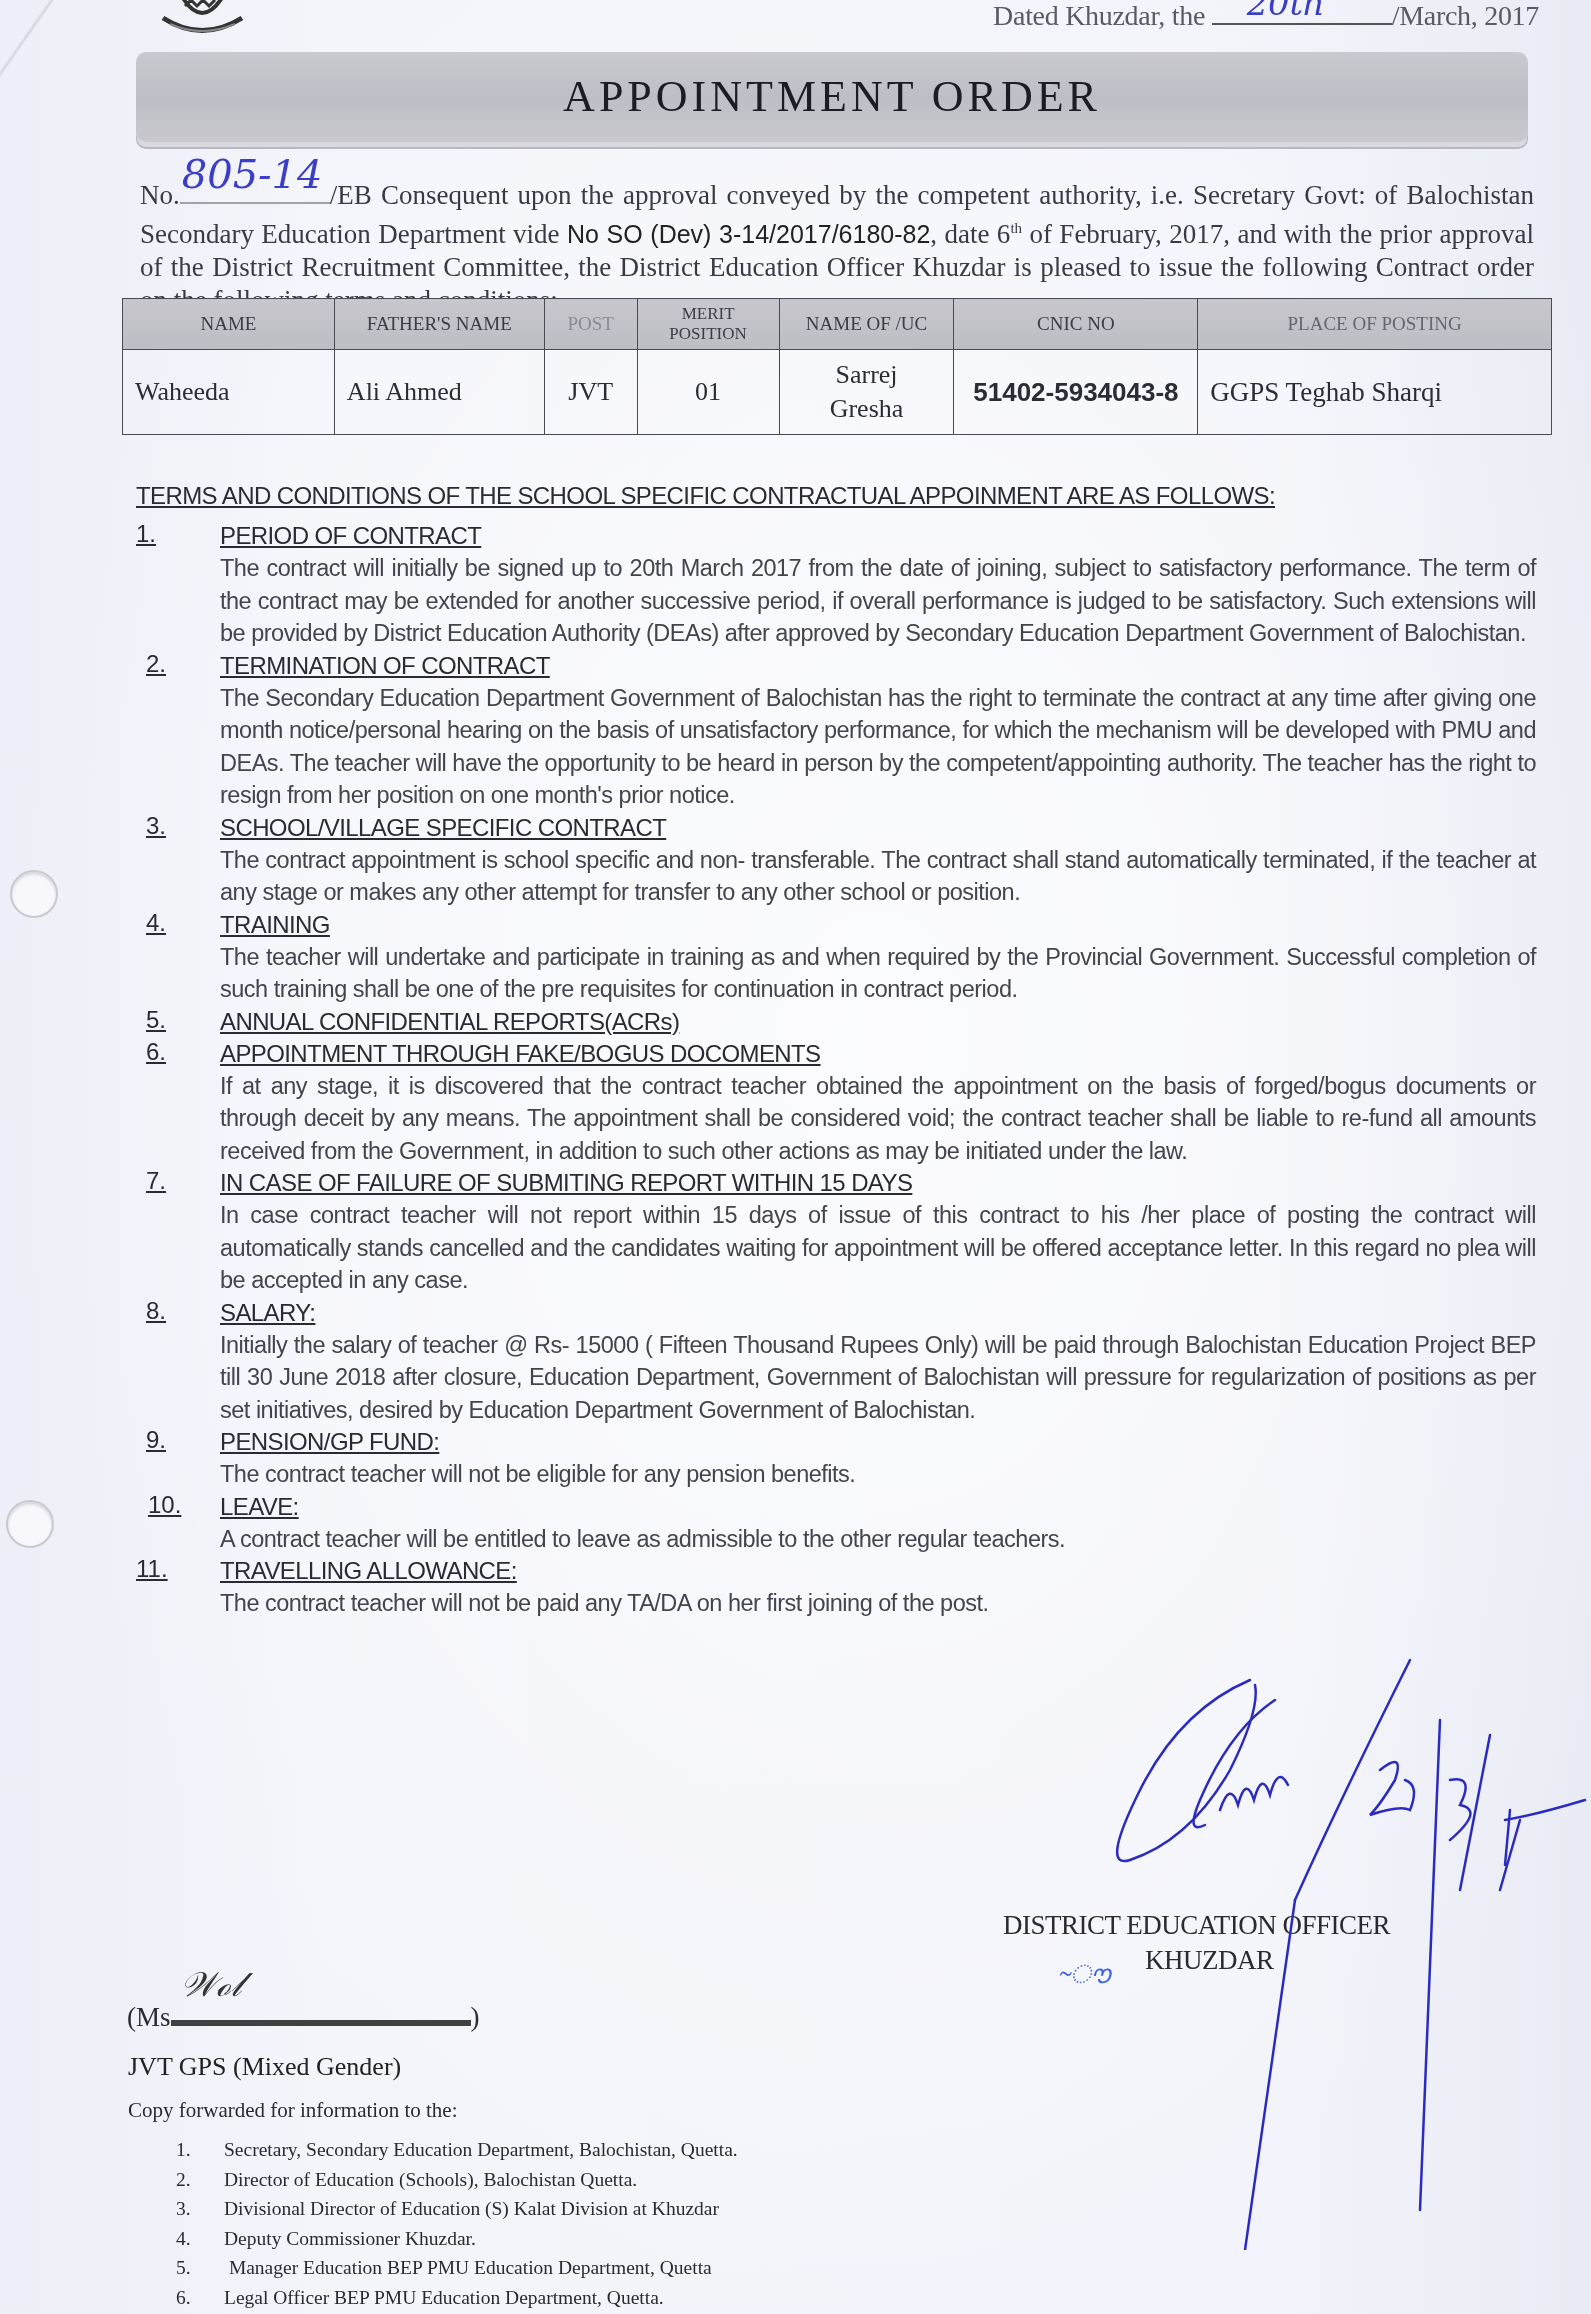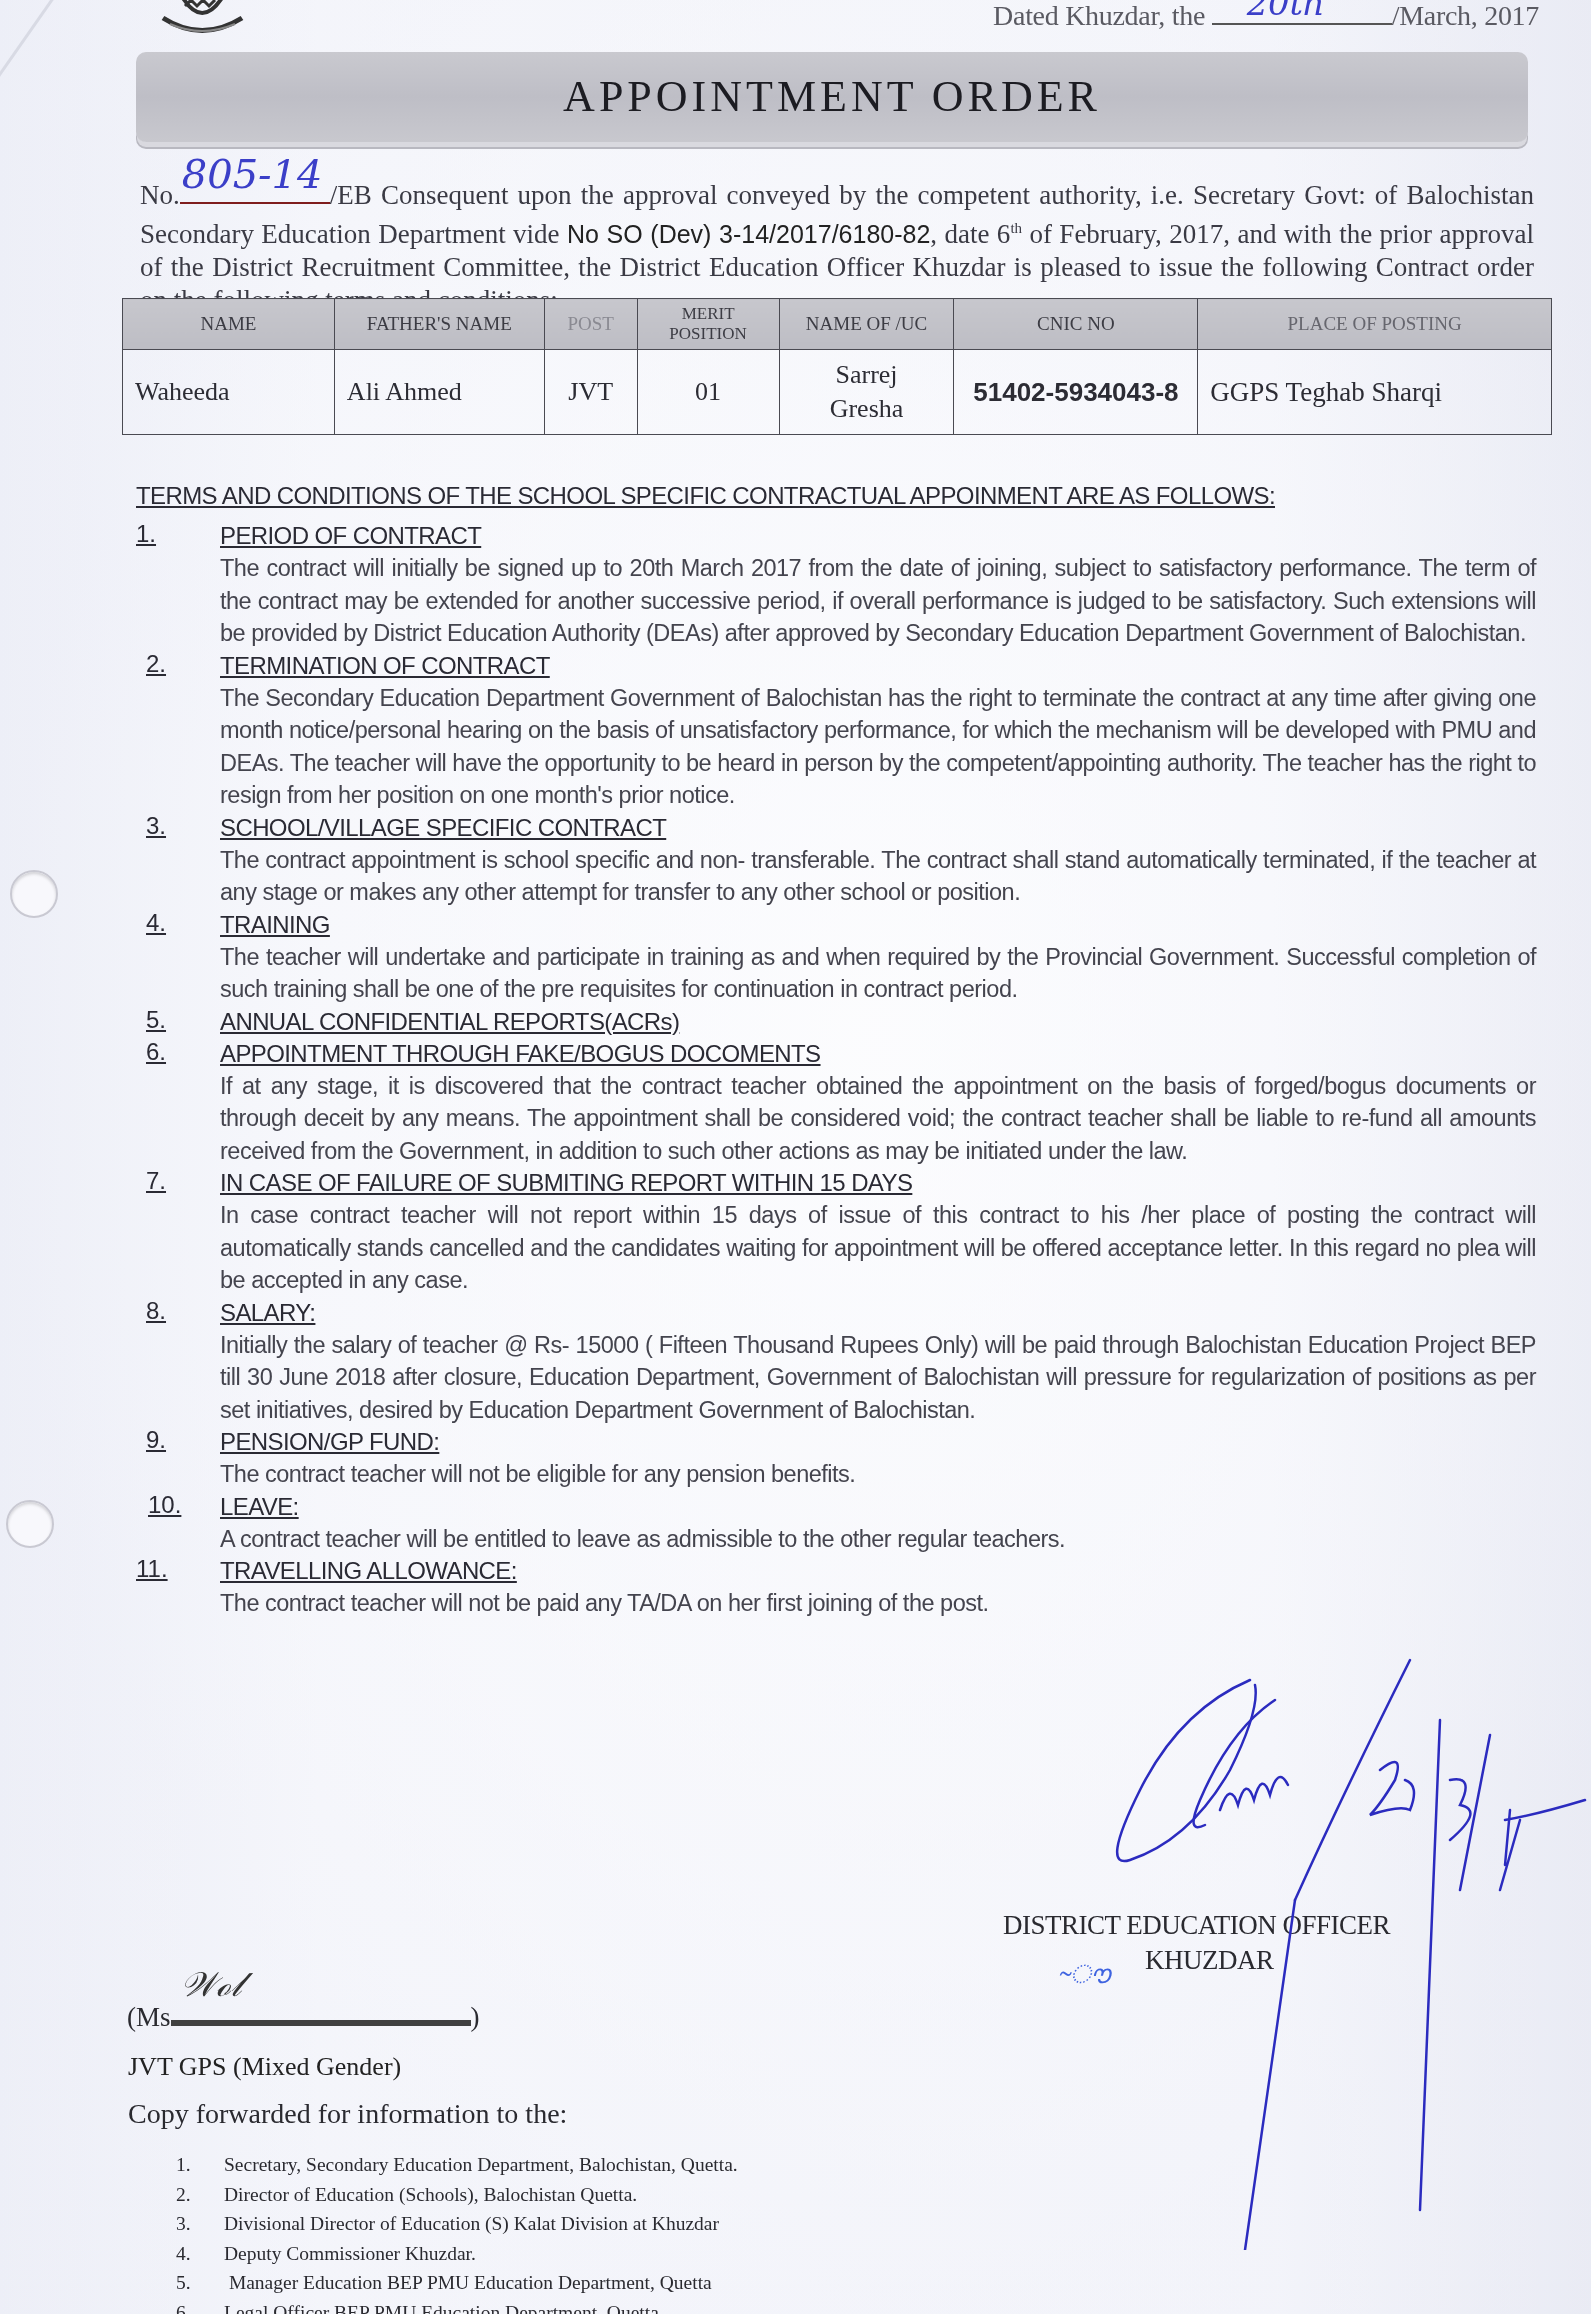--- a/index.html
+++ b/index.html
@@ -43,21 +43,21 @@
   .title-bar h1 {
     margin: 0; text-align: center; line-height: 90px; font-weight: normal;
     font-size: 44px; letter-spacing: 4px; color: #1c1c22;
     font-family: "Liberation Serif", serif;
   }
 
   .intro {
     position: absolute; left: 140px; top: 152px; width: 1394px; z-index: 3;
     font-size: 27px; line-height: 33px; text-align: justify; color: #3a3a44;
   }
-  .intro .no-hand { position: relative; display: inline-block; width: 150px; border-bottom: 2px solid #7f1d1d; height: 22px; }
+  .intro .no-hand { position: relative; display: inline-block; width: 150px; border-bottom: 2px solid #a3a3a3; height: 22px; }
   .intro .no-hand span { position: absolute; left: 2px; top: -22px; font-size: 40px; }
   .intro b { font-family: "Liberation Sans", sans-serif; font-weight: normal; color: #222; font-size: 25px; }
 
   table.main {
     position: absolute; left: 122px; top: 298px; width: 1430px; border-collapse: collapse; z-index: 3;
     font-family: "Liberation Serif", serif;
   }
   table.main th {
     background: linear-gradient(180deg, #c7c7cd, #bdbdc4); font-weight: normal; font-size: 19px;
     color: #3c3c44; height: 50px; border: 1.5px solid #4a4a52; padding: 0 4px; line-height: 20px;
@@ -98,21 +98,21 @@
   .stamp-initial { position: absolute; left: 1057px; top: 1960px; font-size: 26px; color: #3e63e0; font-style: italic; z-index: 4; }
 
   .teacher-sign { position: absolute; left: 127px; top: 2000px; z-index: 3; font-size: 27px; font-family: "Liberation Serif", serif; }
   .teacher-sign .blank { display: inline-block; width: 300px; border-bottom: 6px solid #404040; height: 20px; position: relative; vertical-align: baseline; }
   .teacher-sign .blank span { position: absolute; left: 10px; top: -34px; font-size: 34px; color: #333; font-style: italic; }
   .teacher-role { position: absolute; left: 128px; top: 2052px; font-size: 26px; z-index: 3; font-family: "Liberation Serif", serif; color: #222; }
 
   .copy {
     position: absolute; left: 128px; top: 2098px; z-index: 3; font-family: "Liberation Serif", serif; color: #2a2a30;
   }
-  .copy .lead { font-size: 28px; margin-bottom: 20px; }
+  .copy .lead { font-size: 21px; margin-bottom: 12px; }
   .copy ol { margin: 0; padding: 0; list-style: none; }
   .copy li { font-size: 19.5px; line-height: 29.5px; position: relative; padding-left: 48px; margin-left: 48px; }
   .copy li .n { position: absolute; left: 0; top: 0; }
 
   .signature-svg { position: absolute; left: 1080px; top: 1650px; width: 511px; height: 600px; z-index: 5; pointer-events: none; }
 </style>
 </head>
 <body>
 
 <div class="page-shade"></div>

